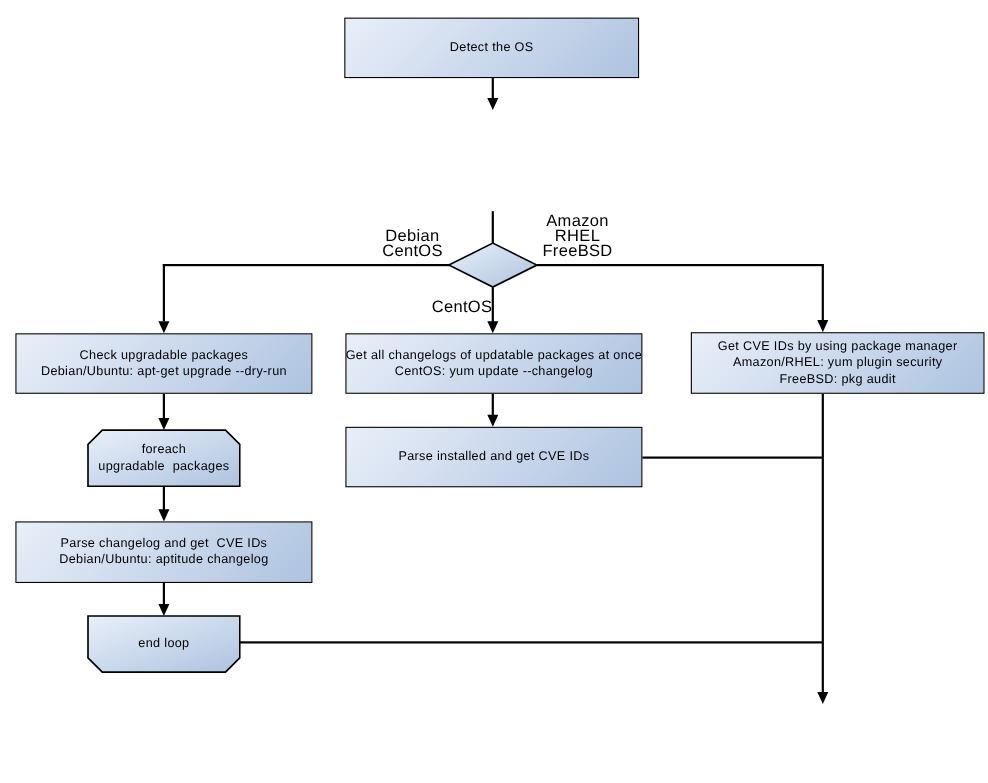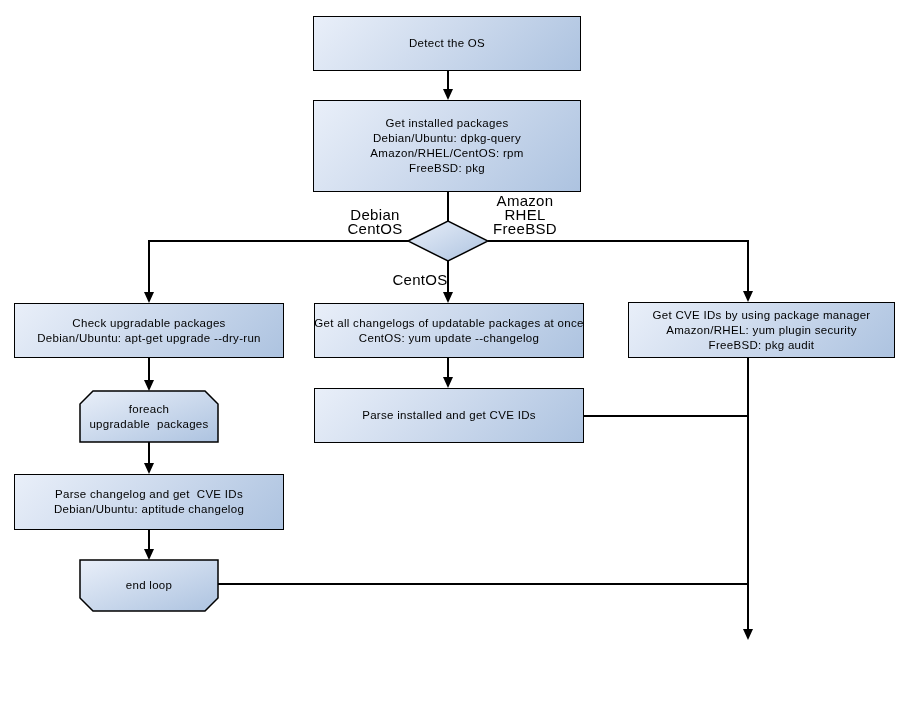--- a/index.html
+++ b/index.html
@@ -124,26 +124,20 @@
   <div class="hline" style="left:584px; top:415.3px; width:164px;"></div>
   <div class="hline" style="left:218px; top:583.3px; width:530px;"></div>
 
   <div class="vline" style="left:747.2px; top:358px; height:272px;"></div>
   <div class="arrow-down" style="left:743px; top:629px;"></div>
 
   <div class="node" style="left:313px; top:16px; width:268px; height:55px;">
     <div class="node-text">Detect the OS</div>
   </div>
 
-  <div class="node" style="left:313px; top:100px; width:268px; height:92px;">
-    <div class="node-text">Get installed packages
-Debian/Ubuntu: dpkg-query
-Amazon/RHEL/CentOS: rpm
-FreeBSD: pkg</div>
-  </div>
 
   <div class="node" style="left:14px; top:303px; width:270px; height:55px;">
     <div class="node-text">Check upgradable packages
 Debian/Ubuntu: apt-get upgrade --dry-run</div>
   </div>
 
   <div class="node" style="left:14px; top:474px; width:270px; height:56px;">
     <div class="node-text">Parse changelog and get  CVE IDs
 Debian/Ubuntu: aptitude changelog</div>
   </div>

